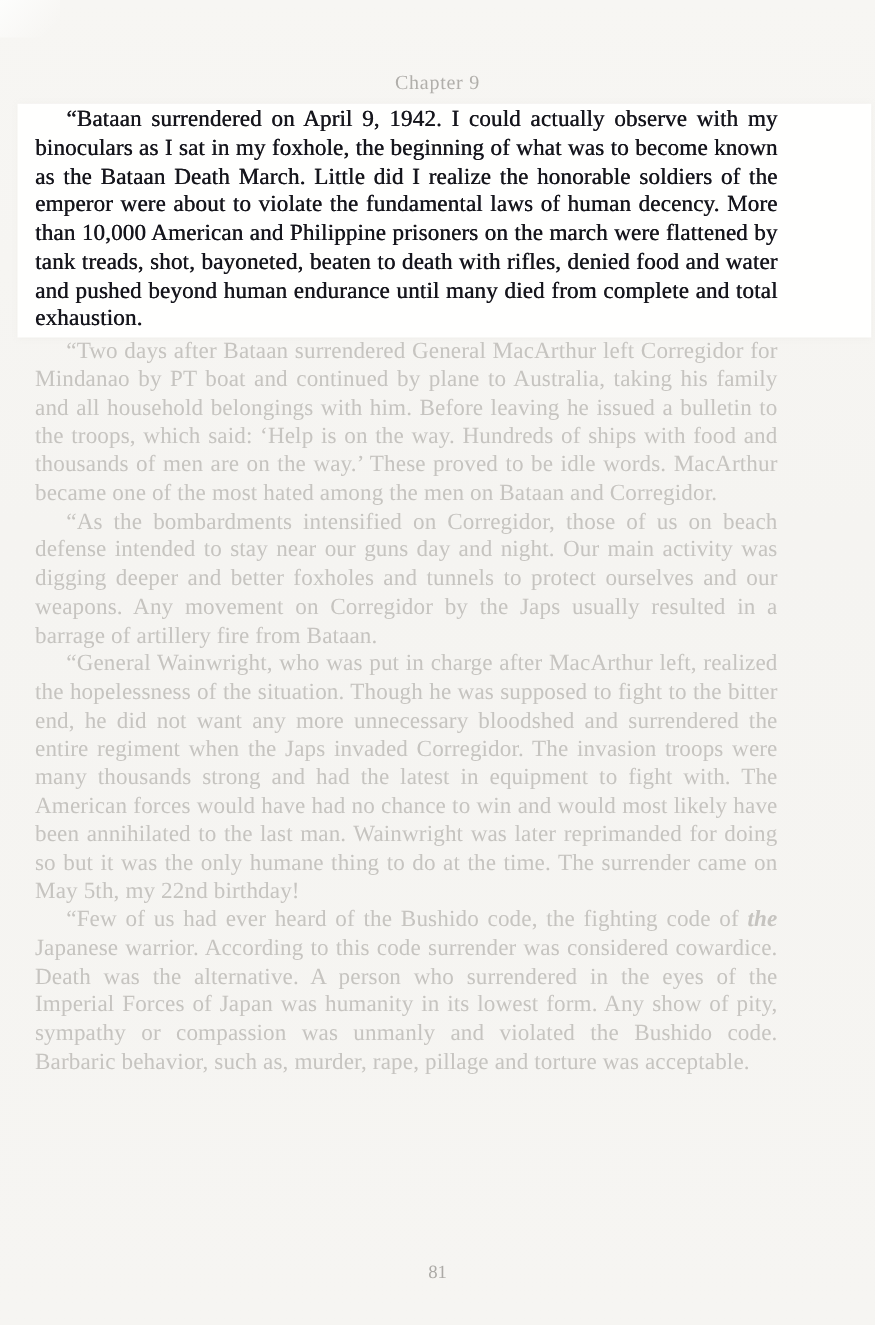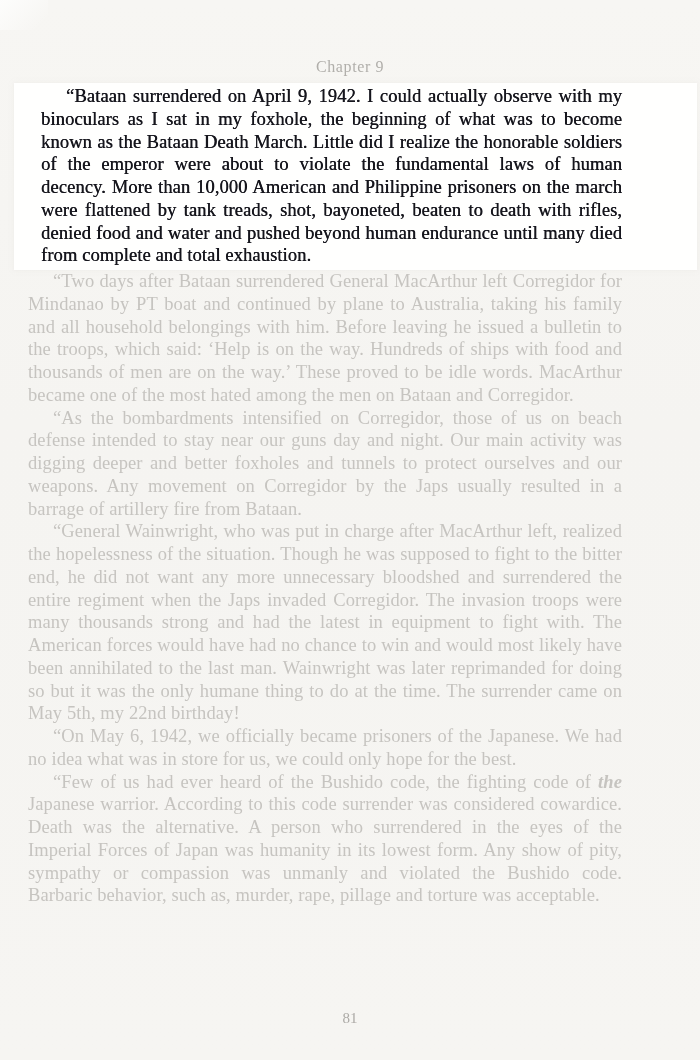--- a/index.html
+++ b/index.html
@@ -46,21 +46,21 @@
     color: #c6c4c0;
   }
   .text-column p {
     margin: 0;
     text-indent: 25px;
   }
   .highlight-wrap {
     background: #fffffe;
     margin-left: -14px;
     margin-right: -75px;
-    padding: 2px 75px 3px 27px;
+    padding: 2px 75px 3px 14px;
     box-shadow: 0 0 4px rgba(230,228,224,0.55);
   }
   .para-dark {
     color: #16161d;
     
     text-shadow: 0.35px 0 0 currentColor;
   }
   .italic { font-style: italic; font-weight: bold; }
   .page-number {
     position: absolute;
@@ -86,21 +86,20 @@
     <div class="highlight-wrap">
       <p class="para-dark">“Bataan surrendered on April 9, 1942. I could actually observe with my binoculars as I sat in my foxhole, the beginning of what was to become known as the Bataan Death March. Little did I realize the honorable soldiers of the emperor were about to violate the fundamental laws of human decency. More than 10,000 American and Philippine prisoners on the march were flattened by tank treads, shot, bayoneted, beaten to death with rifles, denied food and water and pushed beyond human endurance until many died from complete and total exhaustion.</p>
     </div>
 
     <p>“Two days after Bataan surrendered General MacArthur left Corregidor for Mindanao by PT boat and continued by plane to Australia, taking his family and all household belongings with him. Before leaving he issued a bulletin to the troops, which said: ‘Help is on the way. Hundreds of ships with food and thousands of men are on the way.’ These proved to be idle words. MacArthur became one of the most hated among the men on Bataan and Corregidor.</p>
 
     <p>“As the bombardments intensified on Corregidor, those of us on beach defense intended to stay near our guns day and night. Our main activity was digging deeper and better foxholes and tunnels to protect ourselves and our weapons. Any movement on Corregidor by the Japs usually resulted in a barrage of artillery fire from Bataan.</p>
 
     <p>“General Wainwright, who was put in charge after MacArthur left, realized the hopelessness of the situation. Though he was supposed to fight to the bitter end, he did not want any more unnecessary bloodshed and surrendered the entire regiment when the Japs invaded Corregidor. The invasion troops were many thousands strong and had the latest in equipment to fight with. The American forces would have had no chance to win and would most likely have been annihilated to the last man. Wainwright was later reprimanded for doing so but it was the only humane thing to do at the time. The surrender came on May 5th, my 22nd birthday!</p>
 
-    <p>“On May 6, 1942, we officially became prisoners of the Japanese. We had no idea what was in store for us, we could only hope for the best.</p>
 
     <p><span>“Few of us had ever heard of the Bushido code, the fighting code of </span><span class="italic">the</span><span> Japanese warrior. According to this code surrender was considered cowardice. Death was the alternative. A person who surrendered in the eyes of the Imperial Forces of Japan was humanity in its lowest form. Any show of pity, sympathy or compassion was unmanly and violated the Bushido code. Barbaric behavior, such as, murder, rape, pillage and torture was acceptable.</span></p>
 
   </div>
 
   <div class="page-number">81</div>
 
 </div>
 
 </body></html>

